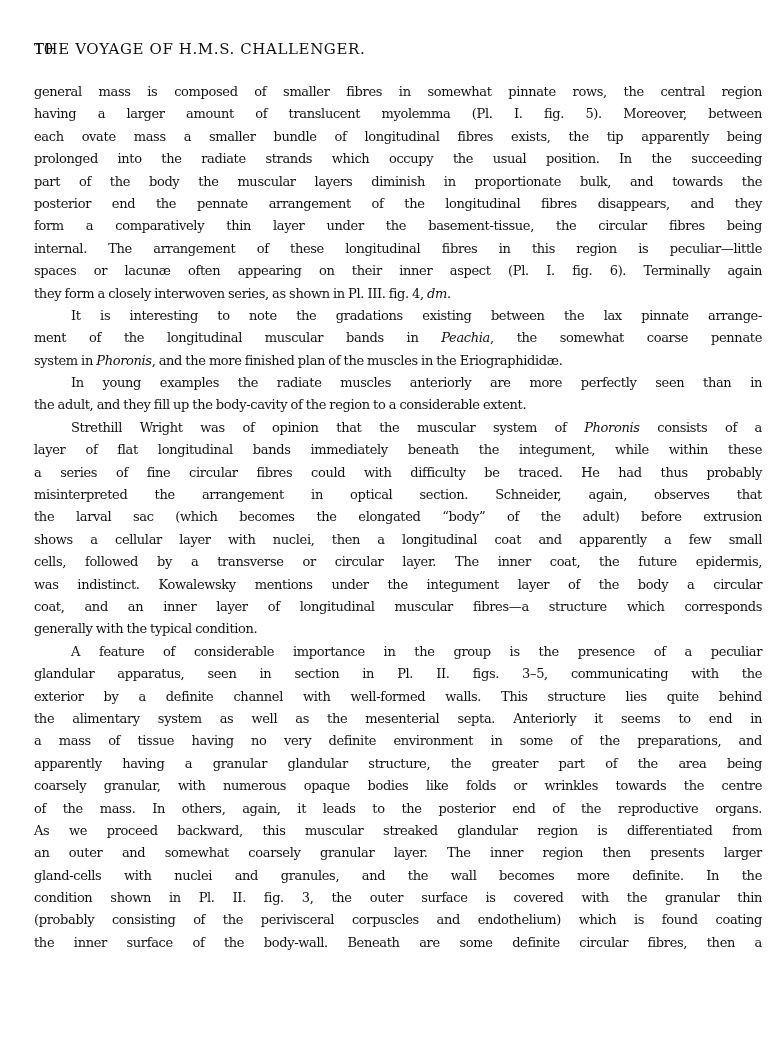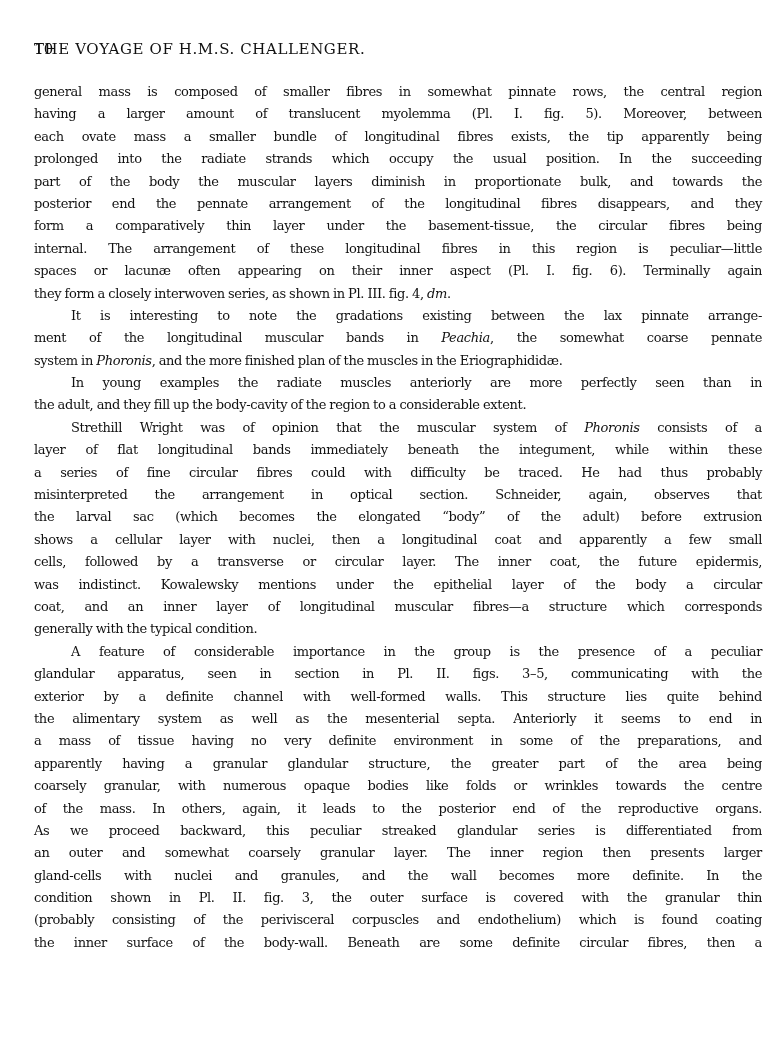--- a/index.html
+++ b/index.html
@@ -43,31 +43,31 @@
       <span class="line last">system in <em>Phoronis</em>, and the more finished plan of the muscles in the Eriographididæ.</span>
       <span class="line indent">In young examples the radiate muscles anteriorly are more perfectly seen than in</span>
       <span class="line last">the adult, and they fill up the body-cavity of the region to a considerable extent.</span>
       <span class="line indent">Strethill Wright was of opinion that the muscular system of <em>Phoronis</em> consists of a</span>
       <span class="line">layer of flat longitudinal bands immediately beneath the integument, while within these</span>
       <span class="line">a series of fine circular fibres could with difficulty be traced.  He had thus probably</span>
       <span class="line">misinterpreted the arrangement in optical section.  Schneider, again, observes that</span>
       <span class="line">the larval sac (which becomes the elongated “body” of the adult) before extrusion</span>
       <span class="line">shows a cellular layer with nuclei, then a longitudinal coat and apparently a few small</span>
       <span class="line">cells, followed by a transverse or circular layer.  The inner coat, the future epidermis,</span>
-      <span class="line">was indistinct.  Kowalewsky mentions under the epithelial layer of the body a circular</span>
+      <span class="line">was indistinct.  Kowalewsky mentions under the integument layer of the body a circular</span>
       <span class="line">coat, and an inner layer of longitudinal muscular fibres—a structure which corresponds</span>
       <span class="line last">generally with the typical condition.</span>
       <span class="line indent">A feature of considerable importance in the group is the presence of a peculiar</span>
       <span class="line">glandular apparatus, seen in section in Pl. II. figs. 3–5, communicating with the</span>
       <span class="line">exterior by a definite channel with well-formed walls.  This structure lies quite behind</span>
       <span class="line">the alimentary system as well as the mesenterial septa.  Anteriorly it seems to end in</span>
       <span class="line">a mass of tissue having no very definite environment in some of the preparations, and</span>
       <span class="line">apparently having a granular glandular structure, the greater part of the area being</span>
       <span class="line">coarsely granular, with numerous opaque bodies like folds or wrinkles towards the centre</span>
       <span class="line">of the mass.  In others, again, it leads to the posterior end of the reproductive organs.</span>
-      <span class="line">As we proceed backward, this peculiar streaked glandular series is differentiated from</span>
+      <span class="line">As we proceed backward, this muscular streaked glandular region is differentiated from</span>
       <span class="line">an outer and somewhat coarsely granular layer.  The inner region then presents larger</span>
       <span class="line">gland-cells with nuclei and granules, and the wall becomes more definite.  In the</span>
       <span class="line">condition shown in Pl. II. fig. 3, the outer surface is covered with the granular thin</span>
       <span class="line">(probably consisting of the perivisceral corpuscles and endothelium) which is found coating</span>
       <span class="line">the inner surface of the body-wall.  Beneath are some definite circular fibres, then a</span>
     </div>
 </div>
 
 </body></html>

